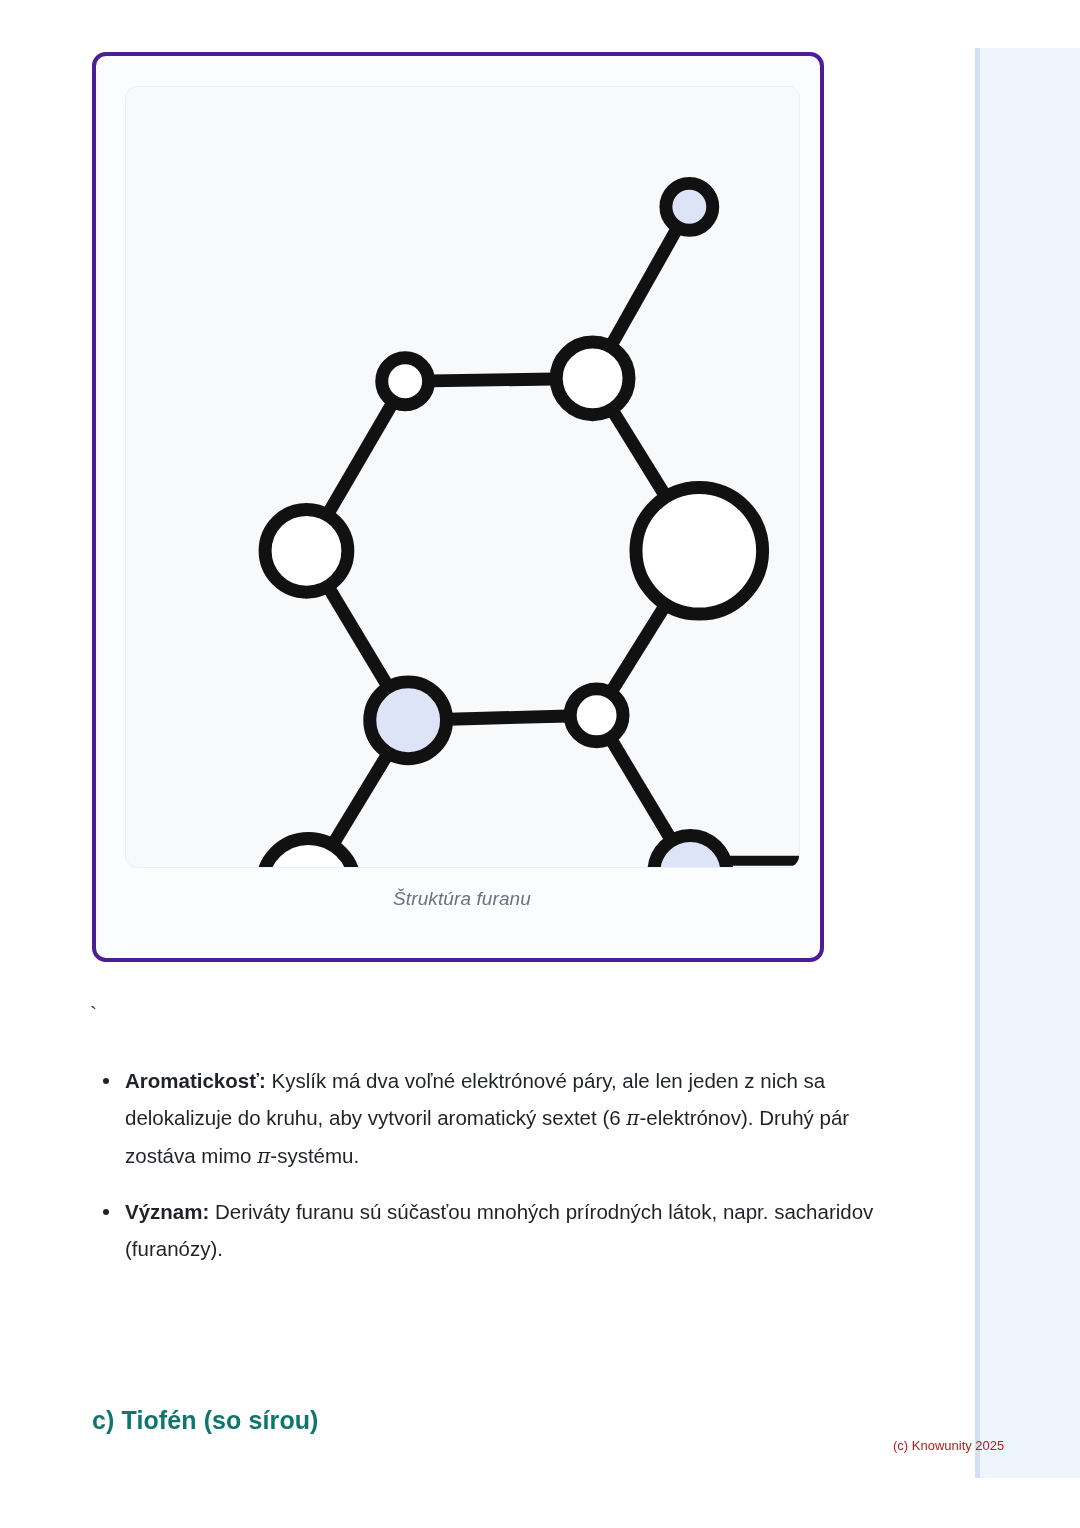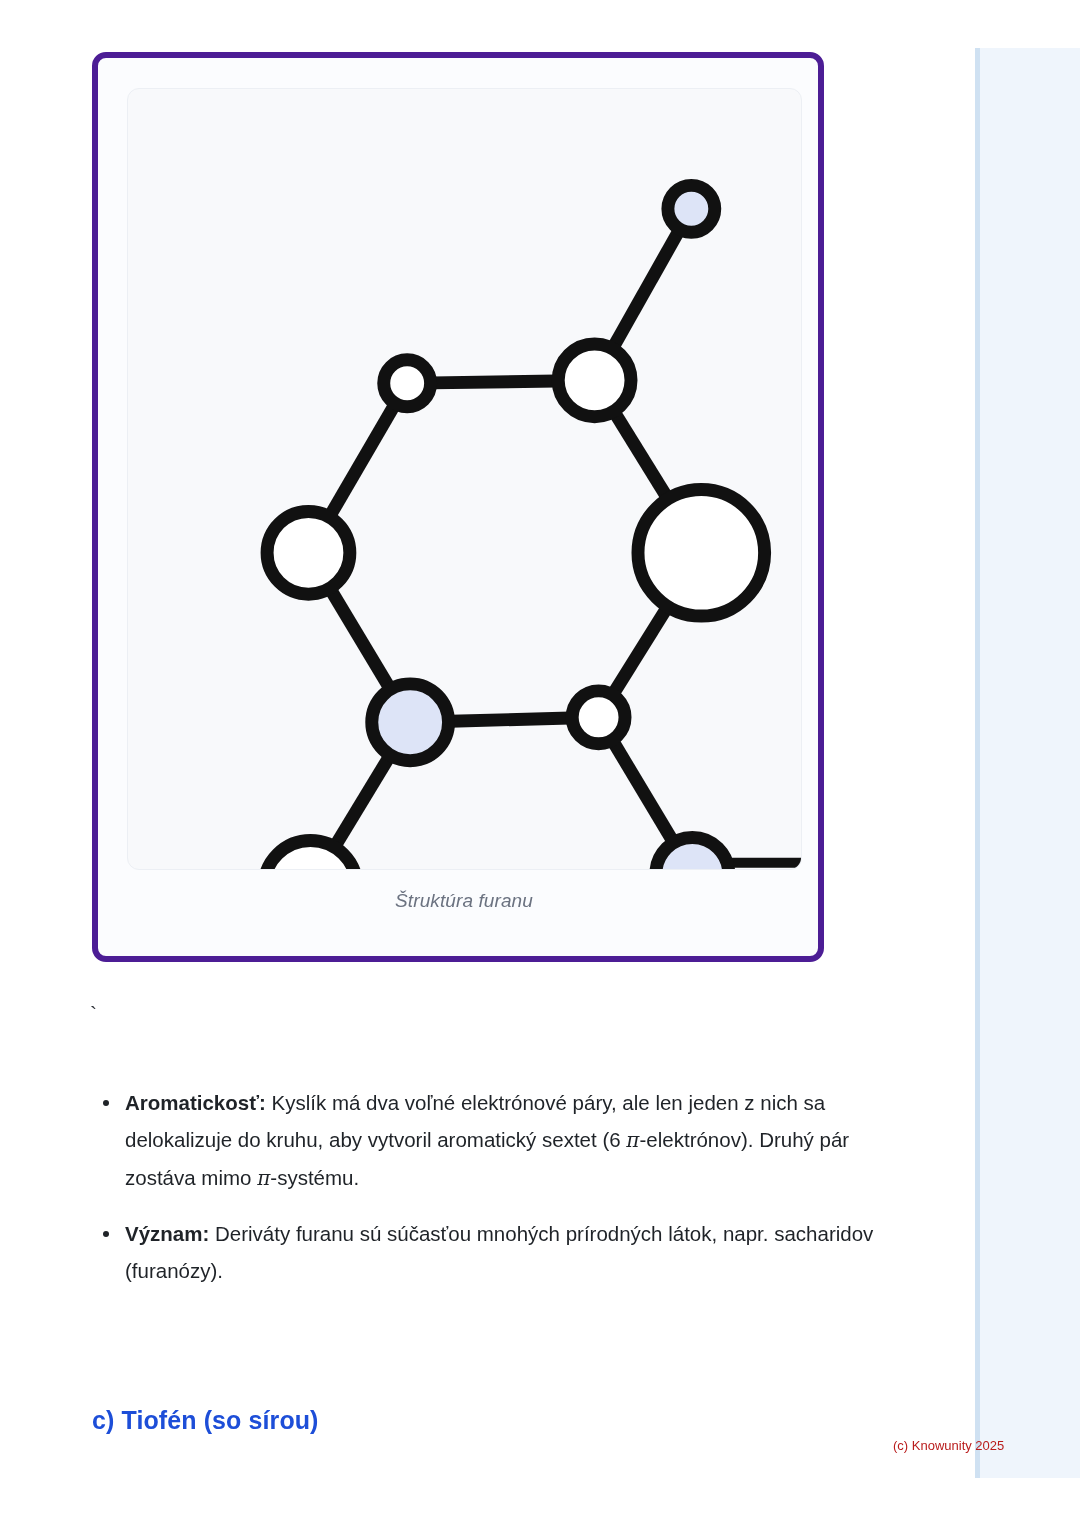--- a/index.html
+++ b/index.html
@@ -35,21 +35,21 @@
   }
 
   
   .figure-card {
     position: absolute;
     left: 92px;
     top: 52px;
     width: 732px;
     height: 910px;
     background: #fbfcfe;
-    border: 6px solid #4c1d95;
+    border: 4px solid #4c1d95;
     border-radius: 14px;
     box-sizing: border-box;
   }
 
   
   .image-panel {
     position: absolute;
     left: 29px;
     top: 30px;
     width: 675px;
@@ -88,21 +88,21 @@
     top: 1003px;
     font-size: 21px;
     color: #2b2f36;
     line-height: 1;
   }
 
   
   .content {
     position: absolute;
     left: 92px;
-    top: 1084px;
+    top: 1062px;
     width: 790px;
   }
   ul.lvl1 {
     list-style: none;
     margin: 0;
     padding: 0;
   }
   ul.lvl1 > li {
     position: relative;
     padding-left: 33px;
@@ -153,21 +153,21 @@
     font-style: italic;
     font-size: 20px;
   }
 
   .section-heading {
     position: absolute;
     left: 92px;
     top: 1406px;
     font-size: 25px;
     font-weight: bold;
-    color: #1d4ed8;
+    color: #0f766e;
     letter-spacing: .1px;
   }
 
   .watermark {
     position: absolute;
     left: 893px;
     top: 1438px;
     font-size: 13px;
     color: #b91c1c;
     white-space: nowrap;

